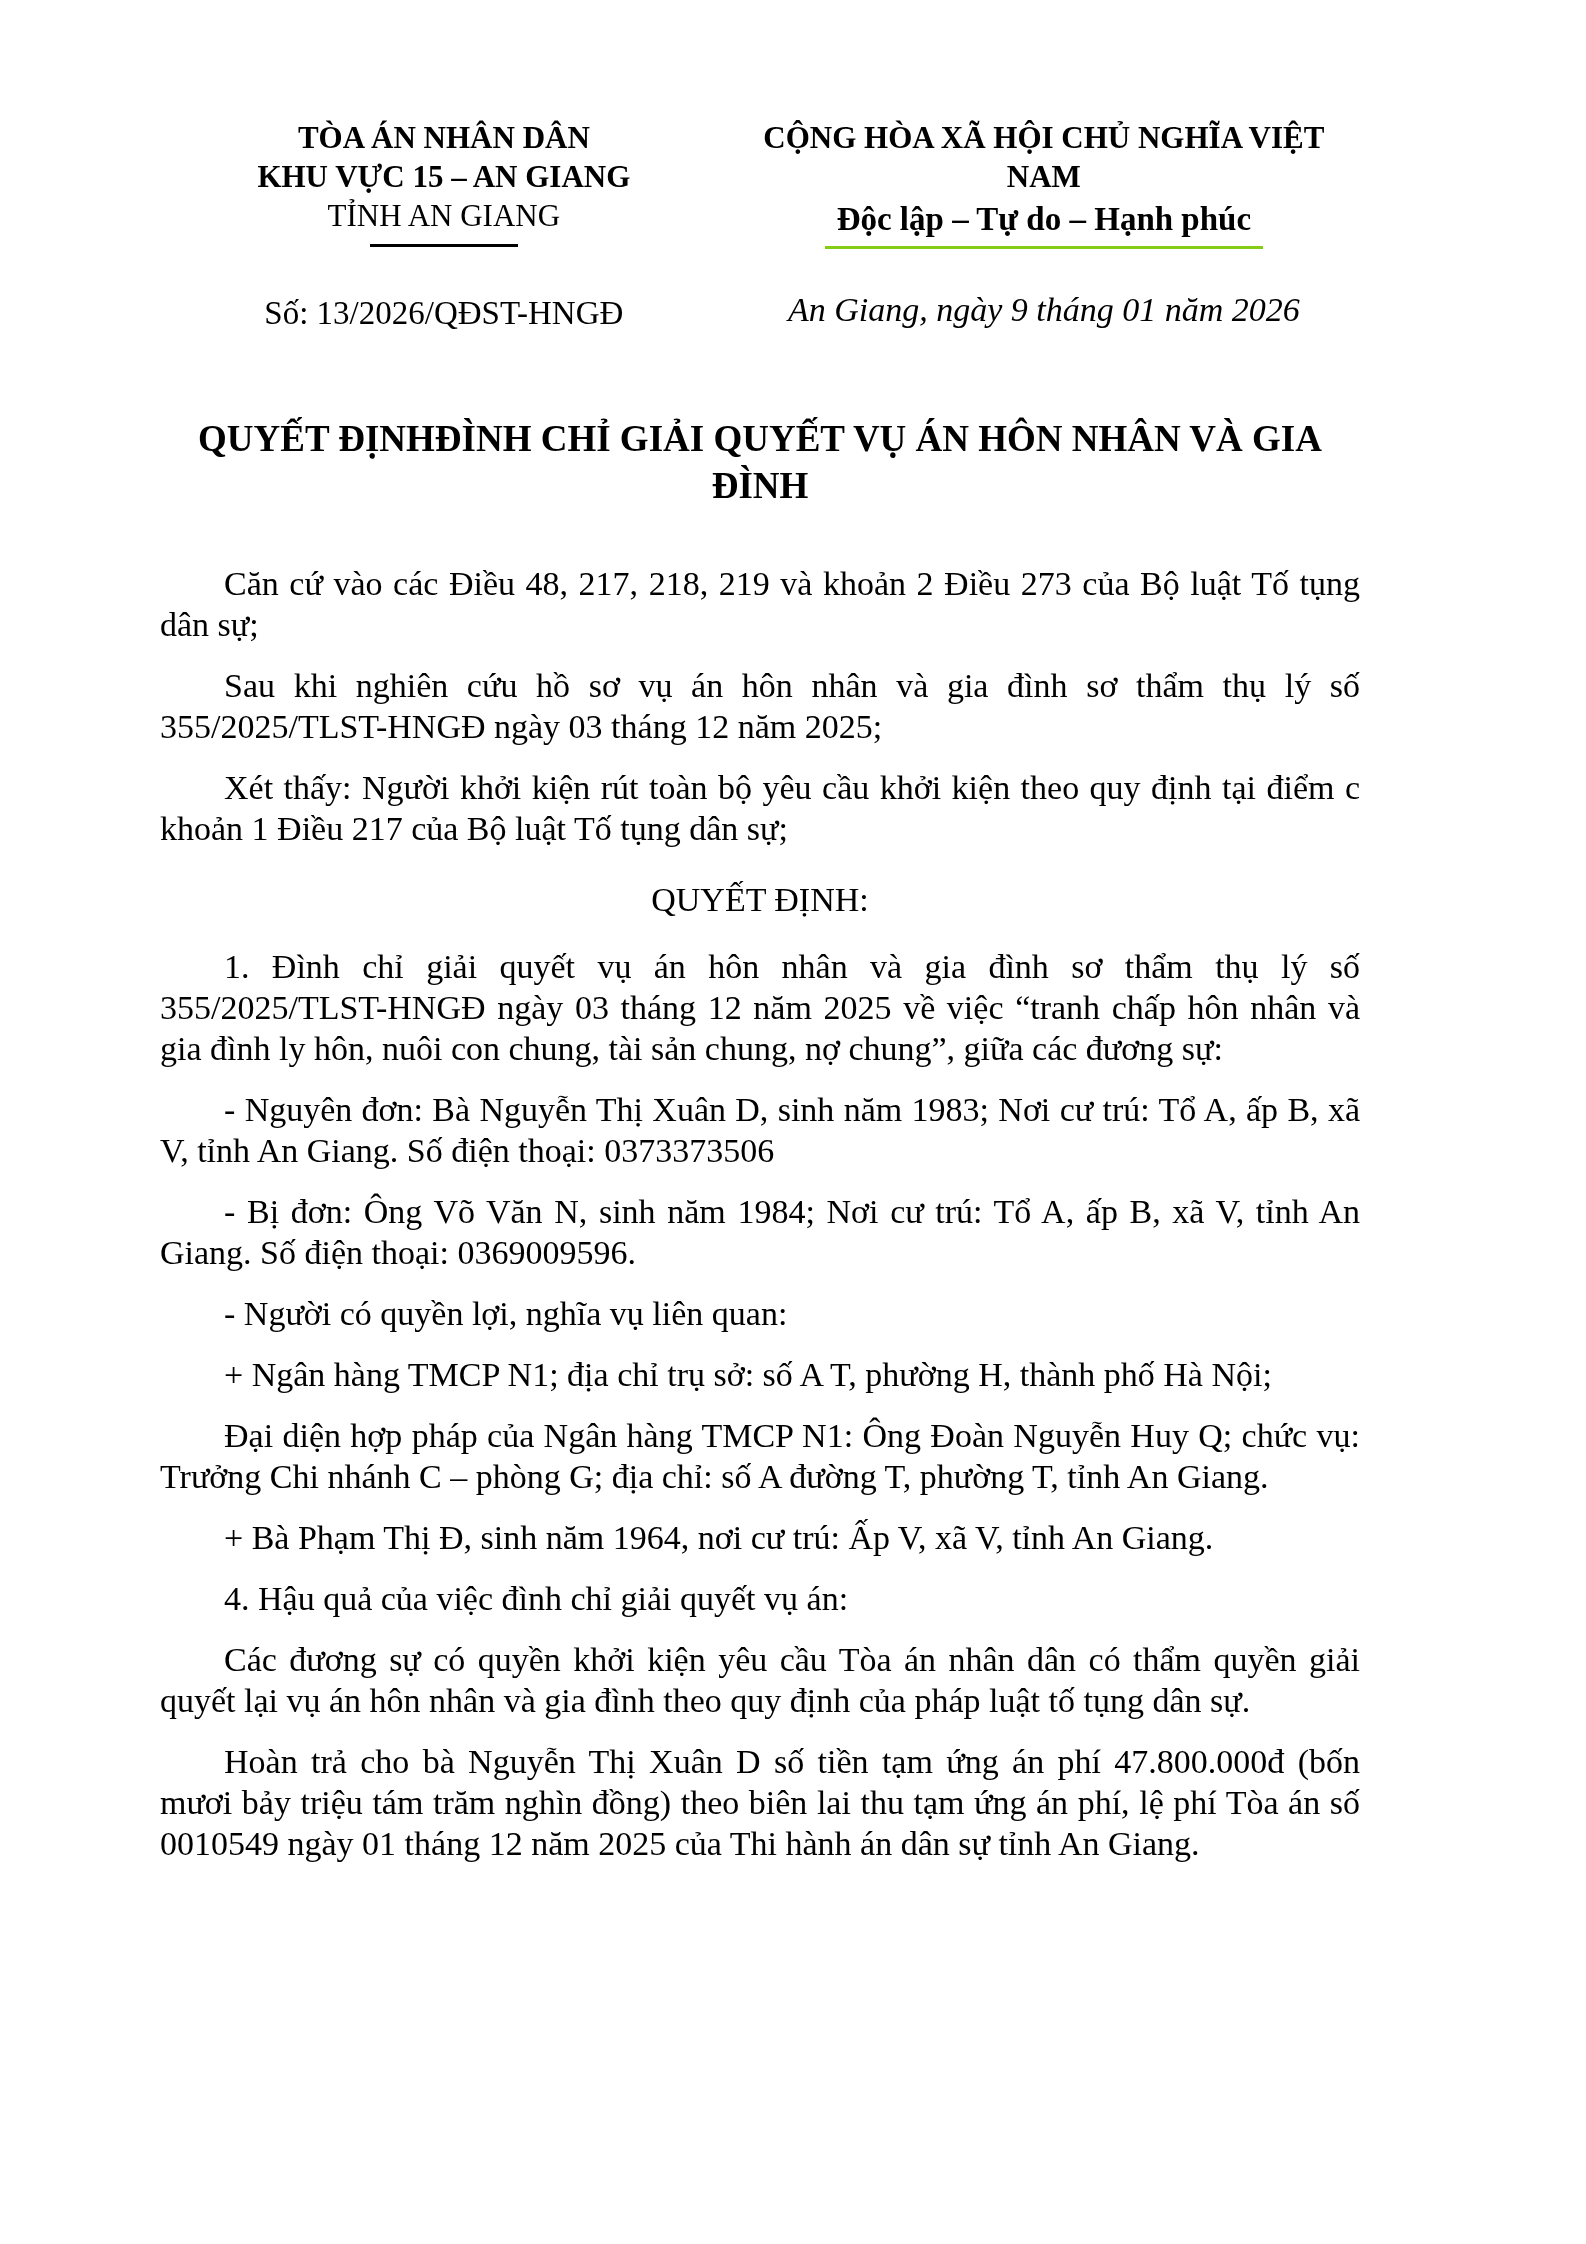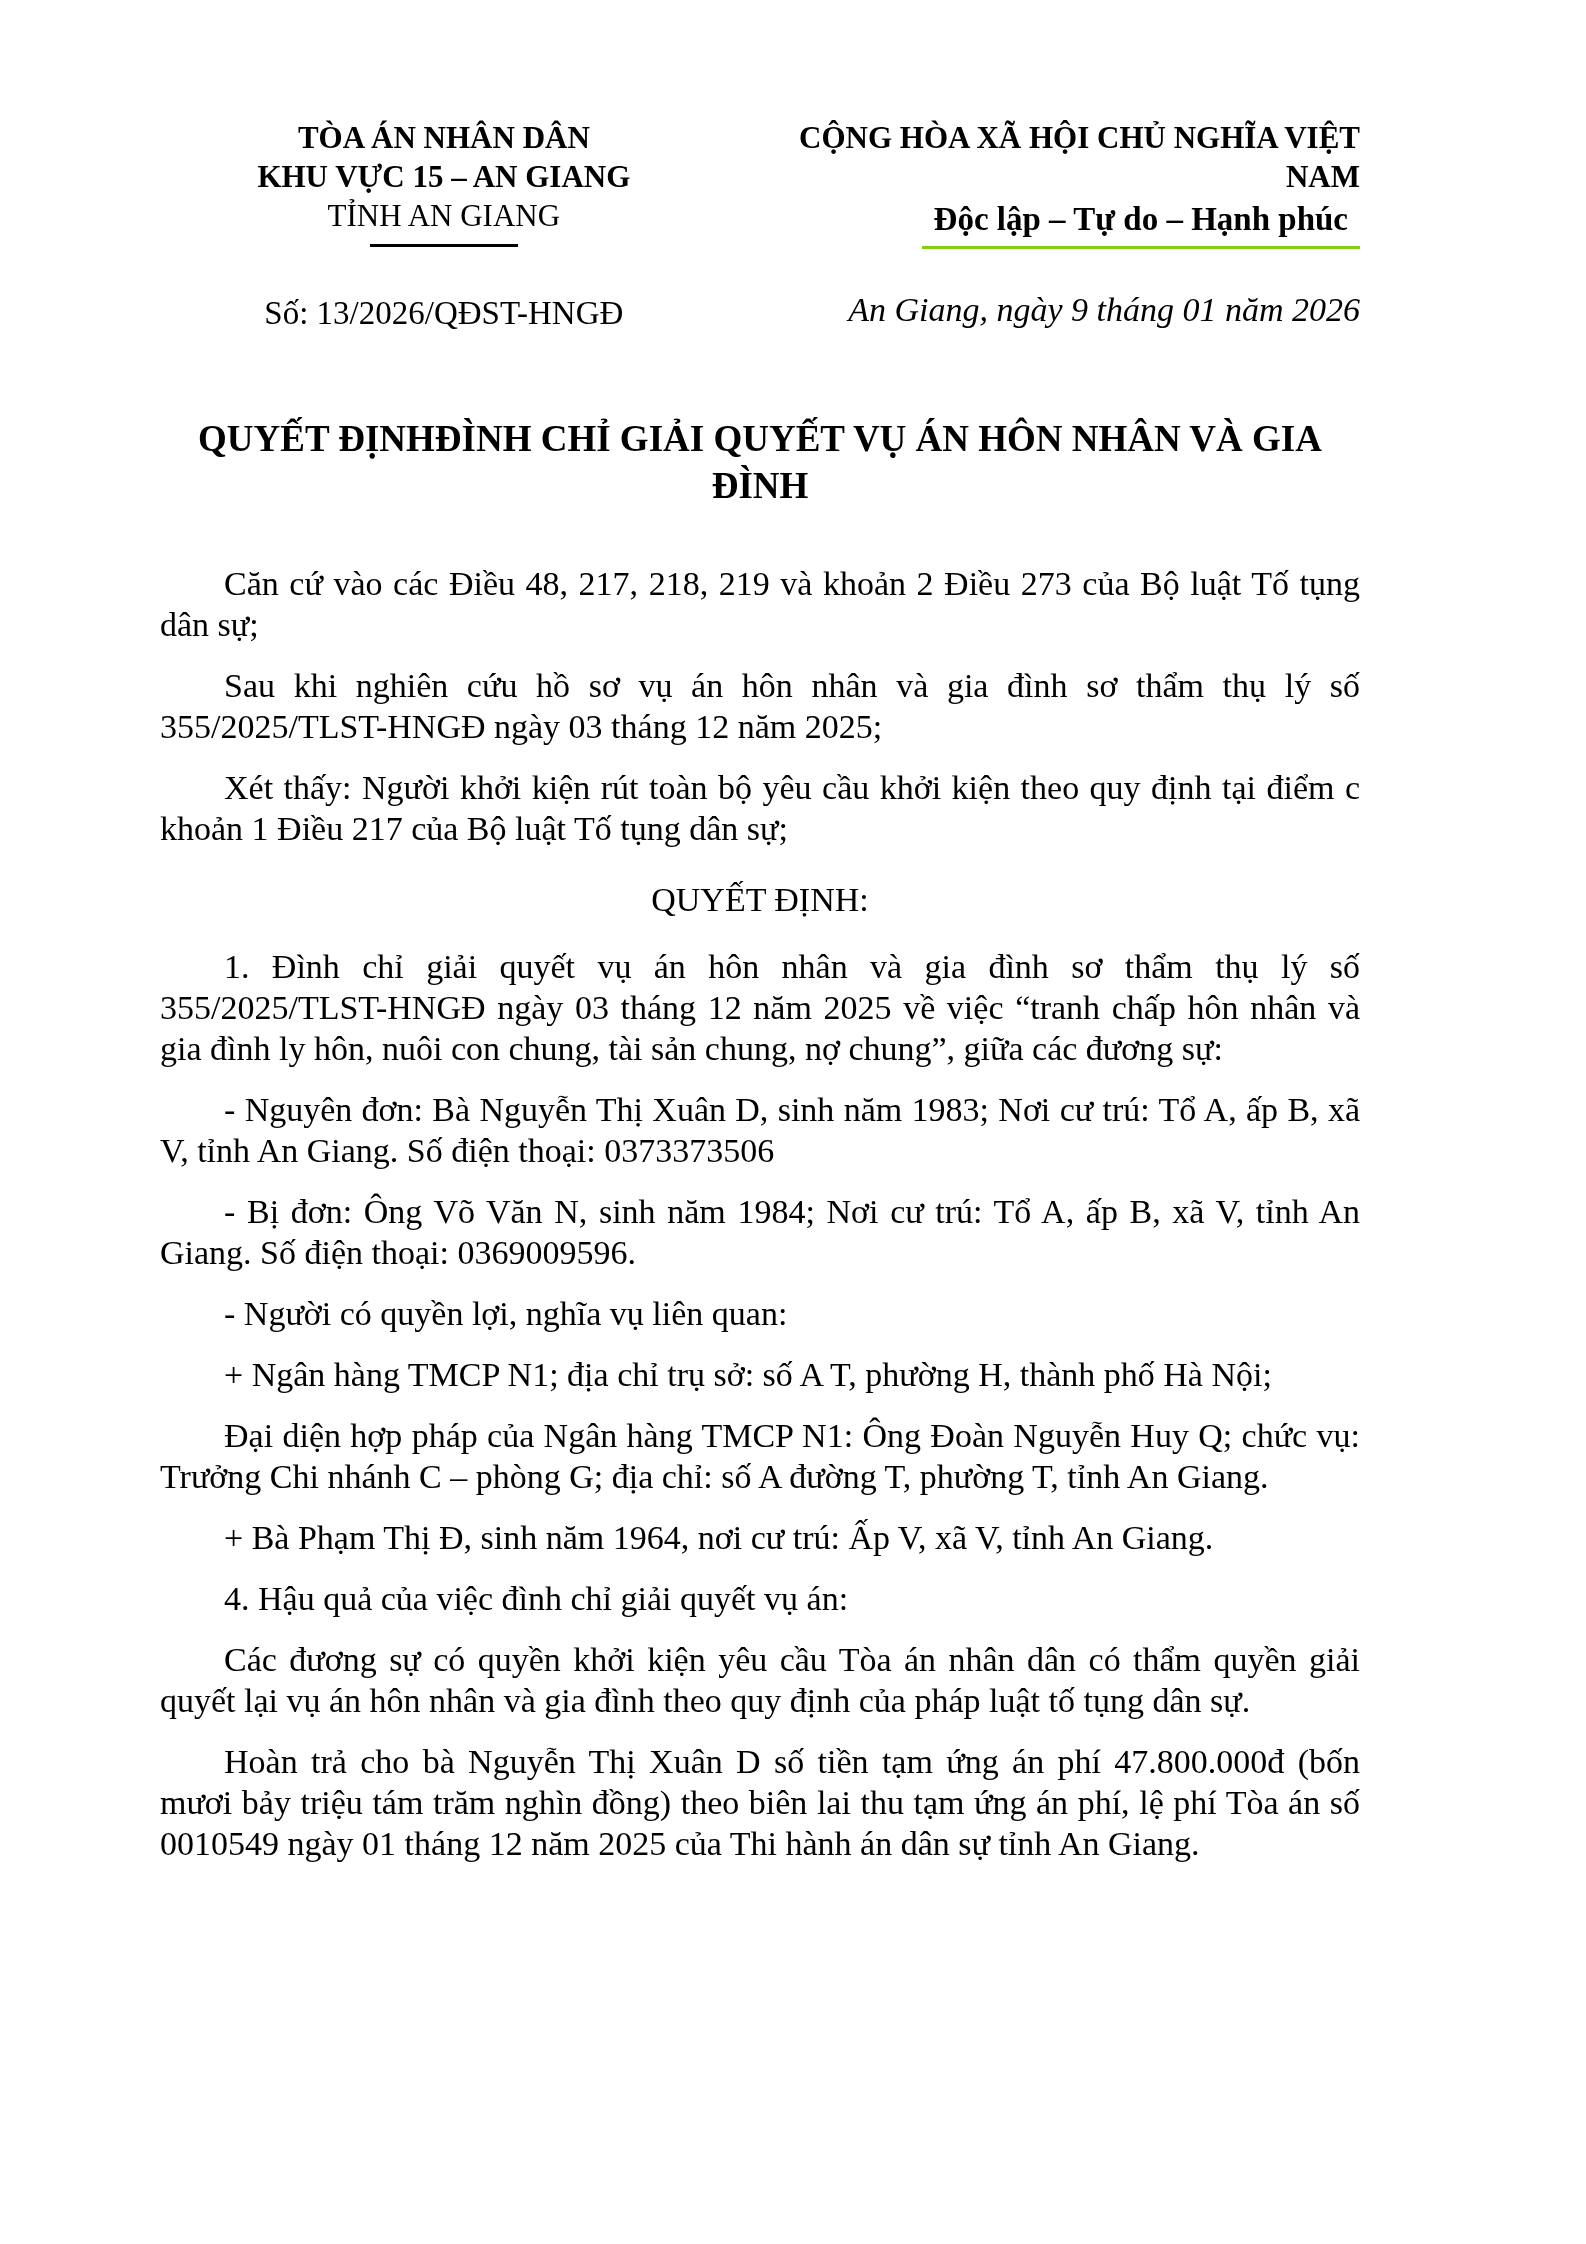--- a/index.html
+++ b/index.html
@@ -9,21 +9,21 @@
     height: 2244px;
     background: #ffffff;
     color: #000000;
     font-family: "Liberation Serif", "DejaVu Serif", serif;
     padding: 118px 96px 0 160px;
     overflow: hidden;
   }
   
   .header { display: flex; }
   .header-left  { width: 615px; text-align: center; }
-  .header-right { width: 685px; text-align: right; }
+  .header-right { width: 685px; text-align: center; }
   .court-line-bold   { font-weight: bold; font-size: 31px; line-height: 39px; }
   .court-line-normal { font-weight: normal; font-size: 31px; line-height: 39px; }
   .left-rule {
     width: 148px; height: 0;
     border-top: 3px solid #000;
     margin: 9px auto 0;
   }
   .case-number { font-size: 33px; line-height: 40px; margin-top: 46px; text-align: center; }
   .national-title { font-weight: bold; font-size: 31px; line-height: 39px; }
   .motto-wrap { margin-top: 3px; }

